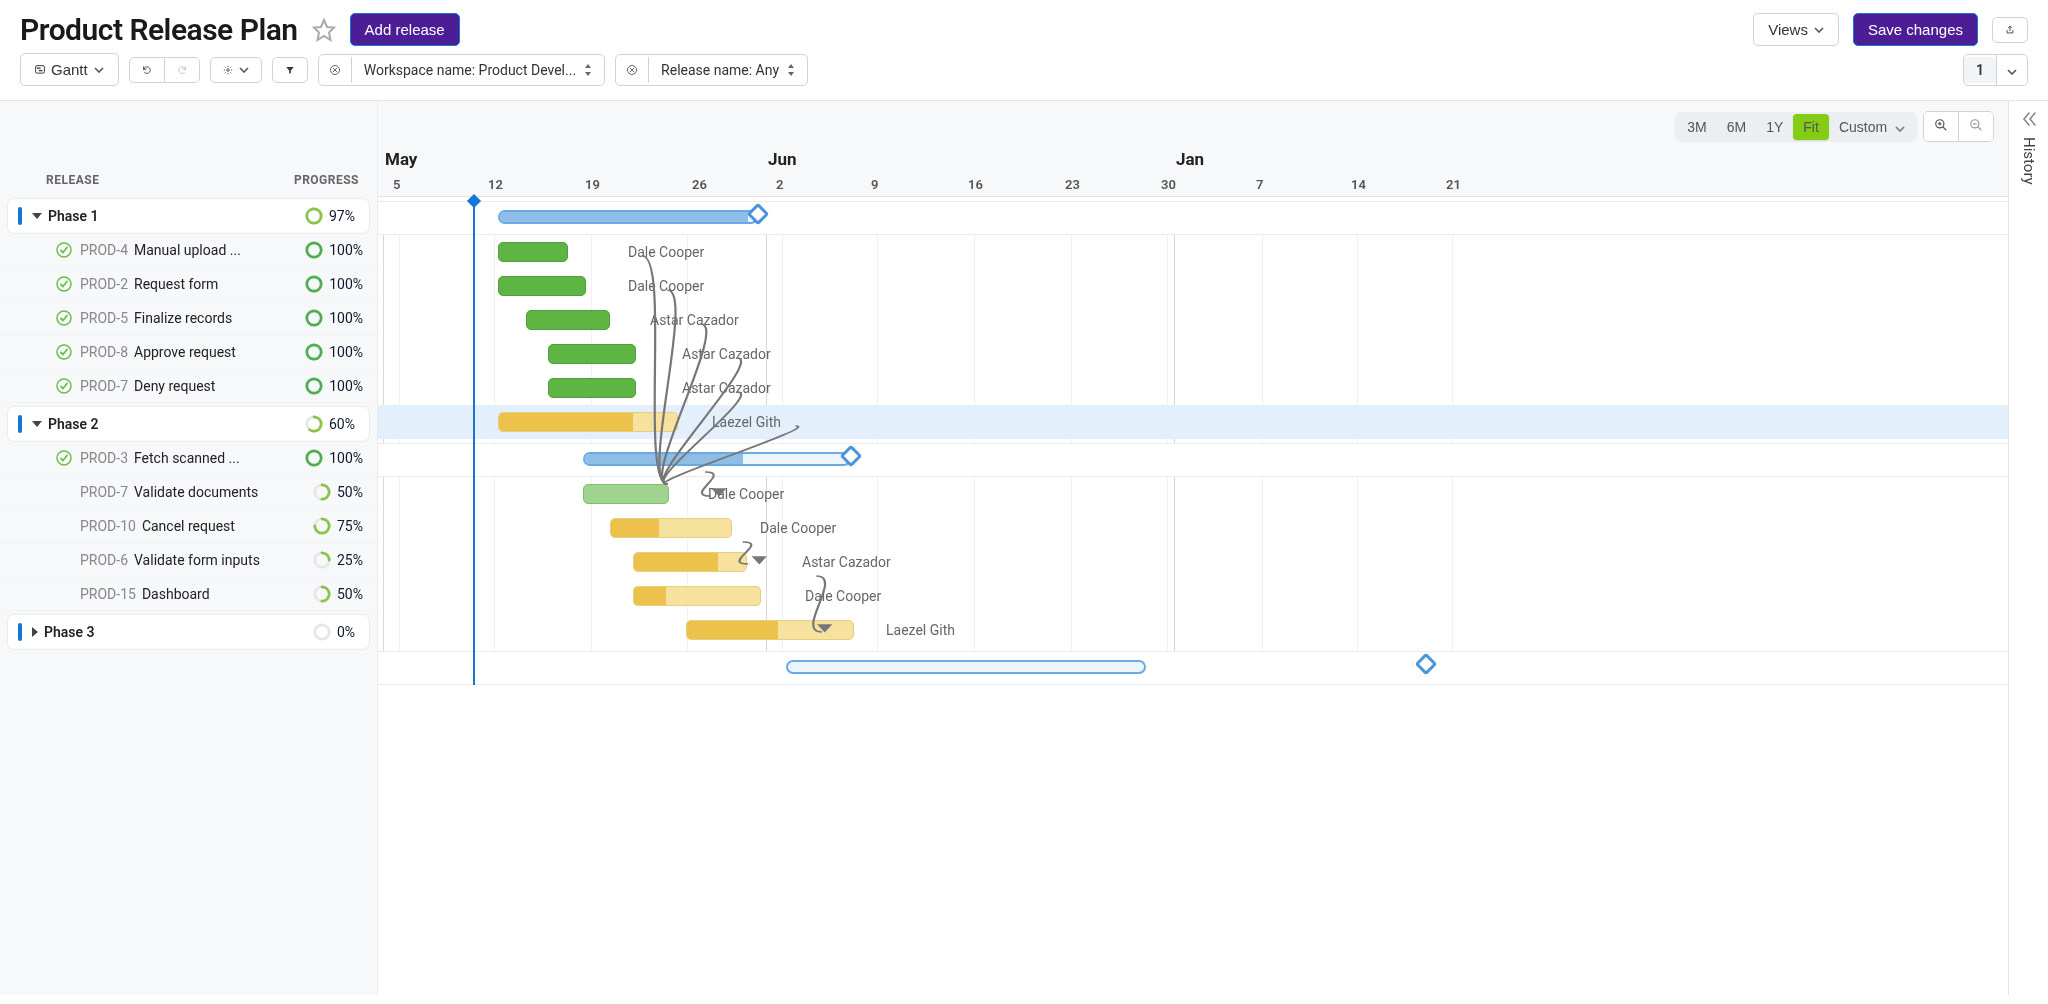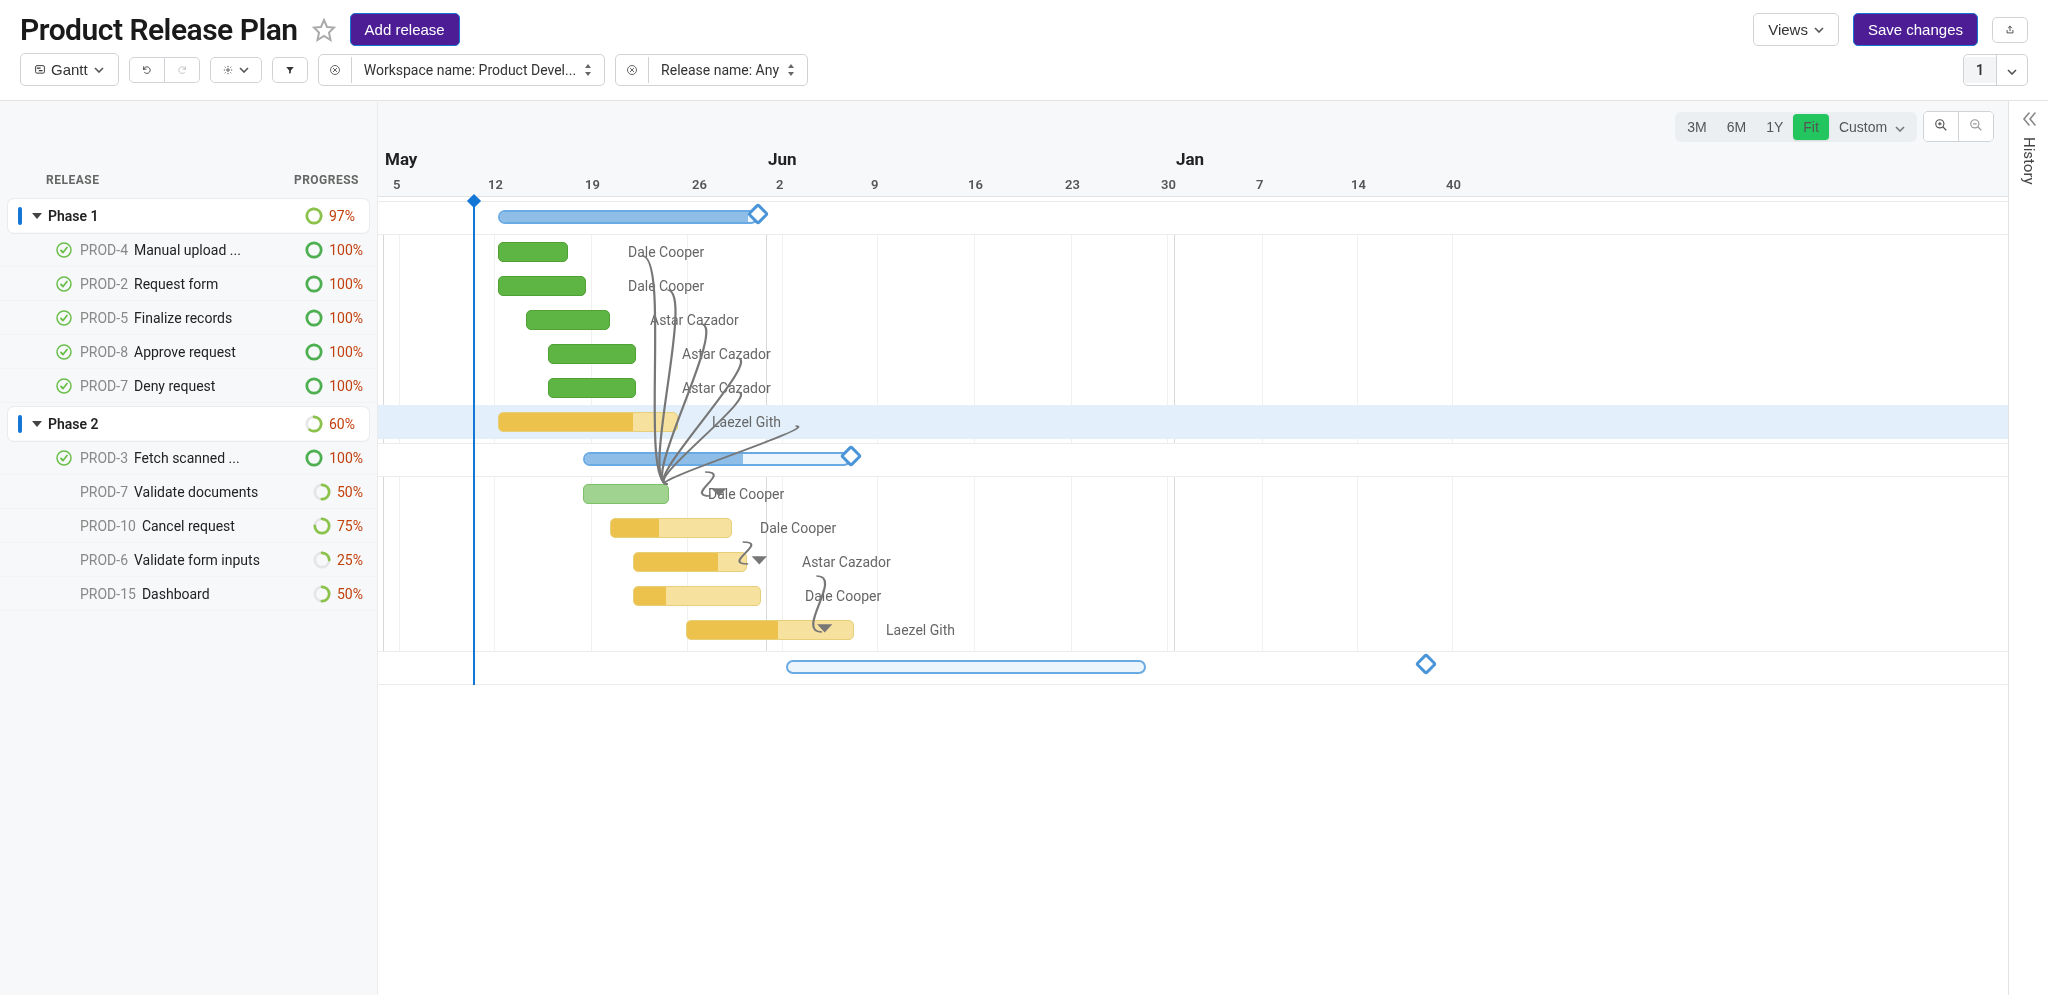--- a/index.html
+++ b/index.html
@@ -30,21 +30,21 @@
 
 
 .workspace { display: flex; height: calc(100vh - 110px); position: relative; background: #f7f8f9; }
 .left-pane { width: 378px; flex: 0 0 378px; background: #f7f8f9; border-right: 1px solid #ebebeb; overflow: hidden; }
 .timeline-pane { flex: 1; overflow: hidden; position: relative; background:#fff; }
 
 
 .zoom-bar { position: absolute; top: 10px; right: 54px; display: flex; gap: 6px; align-items: center; z-index: 10; }
 .seg { display: flex; background: #eceff2; border-radius: 6px; padding: 2px; gap: 0; }
 .seg button { border: none; background: transparent; padding: 5px 10px; font-size: 14px; color: #555; cursor: pointer; border-radius: 4px; }
-.seg button.active { background: #22c55e; box-shadow: 0 1px 2px rgba(0,0,0,0.1); font-weight:500; }
+.seg button.active { background: #84cc16; box-shadow: 0 1px 2px rgba(0,0,0,0.1); font-weight:500; }
 .zoom-icons { display:flex; border:1px solid #d0d3d6; border-radius:5px; overflow:hidden; }
 .zoom-icons button { border:none; background:#fff; padding:6px 10px; cursor:pointer; color:#666; }
 .zoom-icons button + button { border-left:1px solid #d0d3d6; }
 
 
 .history-tab { position:absolute; right:0; top:0; width:40px; background:#fff; border-left:1px solid #e3e3e3; height:100%; display:flex; flex-direction:column; align-items:center; padding-top:10px; gap:6px; z-index:20; cursor:pointer;}
 .history-tab .chev { color:#888; }
 .history-tab .vtext { writing-mode: vertical-rl; font-size: 15px; color:#444; margin-top:4px; }
 
 
@@ -59,21 +59,21 @@
 .caret { width:0;height:0;border-left:5px solid transparent;border-right:5px solid transparent;border-top:6px solid #444; display:inline-block;}
 .caret.right { border-top:5px solid transparent;border-bottom:5px solid transparent;border-left:6px solid #444; border-right:none;}
 
 .feat-row { padding-left: 56px; }
 .feat-row.sel { background:#e3f0fb; }
 .feat-check { width:16px; height:16px; margin-right:8px; flex:0 0 16px;}
 .feat-id { color:#888; margin-right:6px; white-space:nowrap;}
 .feat-name { flex:1; white-space:nowrap; overflow:hidden; text-overflow:ellipsis; color:#222;}
 .prog-cell { display:flex; align-items:center; gap:6px; min-width:72px; justify-content:flex-end;}
 .ring { width:18px; height:18px; }
-.prog-txt { font-size:14px; color:#c2410c; text-align:left;}
+.prog-txt { font-size:14px; color:#0f172a; text-align:left;}
 
 
 .tl-header { height: 96px; border-bottom:1px solid #e3e3e3; position:relative; background:#f7f8f9;}
 .months { position:absolute; top:48px; left:0; right:0; display:flex; font-size:17px; font-weight:700; color:#222;}
 .days { position:absolute; top:76px; left:0; right:0; display:flex; font-size:13px; color:#555; font-weight:600;}
 .mcell { flex:0 0 auto; }
 .dcell { flex:0 0 auto; text-align:center; }
 
 
 .tl-body { position:relative; }
@@ -374,20 +374,32 @@
         <span class="feat-check"></span>
         <span class="feat-id">PROD-15</span>
         <span class="feat-name">Dashboard</span>
         <div class="prog-cell">
           <svg class="ring" viewBox="0 0 20 20">
     <circle cx="10" cy="10" r="8" stroke="#e6e6e6" stroke-width="3" fill="none"></circle>
     <circle cx="10" cy="10" r="8" stroke="#8bc34a" stroke-width="3" fill="none" stroke-dasharray="50.26548245743669" stroke-dashoffset="25.132741228718345" transform="rotate(-90 10 10)" stroke-linecap="round"></circle>
   </svg>
           <span class="prog-txt">50%</span>
         </div>
+        </div>
+        <div class="phase-row">
+    <span class="phase-accent"></span>
+    <span class="caret right"></span>
+    <div class="phase-name" style="margin-left:6px">Phase 3</div>
+    <div class="prog-cell">
+      <svg class="ring" viewBox="0 0 20 20">
+    <circle cx="10" cy="10" r="8" stroke="#e6e6e6" stroke-width="3" fill="none"></circle>
+    <circle cx="10" cy="10" r="8" stroke="#d8d8d8" stroke-width="3" fill="none" stroke-dasharray="50.26548245743669" stroke-dashoffset="50.26548245743669" transform="rotate(-90 10 10)" stroke-linecap="round"></circle>
+  </svg>
+      <span class="prog-txt">0%</span>
+    </div>
         </div>
       </div>
   </div>
 
   <div class="timeline-pane">
 
     <div class="zoom-bar">
       <div class="seg">
         <button>3M</button>
         <button>6M</button>
@@ -427,21 +439,21 @@
           <div class="dcell" style="position: absolute; left: 110px;">12</div>
           <div class="dcell" style="position: absolute; left: 207px;">19</div>
           <div class="dcell" style="position: absolute; left: 303px; margin-left: 11px;">26</div>
           <div class="dcell" style="position: absolute; left: 398px;">2</div>
           <div class="dcell" style="position: absolute; left: 493px;">9</div>
           <div class="dcell" style="position: absolute; left: 590px;">16</div>
           <div class="dcell" style="position: absolute; left: 687px;">23</div>
           <div class="dcell" style="position: absolute; left: 783px;">30</div>
           <div class="dcell" style="position: absolute; left: 878px;">7</div>
           <div class="dcell" style="position: absolute; left: 973px;">14</div>
-          <div class="dcell" style="position: absolute; left: 1068px;">40</div>
+          <div class="dcell" style="position: absolute; left: 1068px;">21</div>
         </div>
     </div>
 
     <div class="tl-body" id="tl-body" style="height: 484px;">
       <div class="grid-cols" id="grid-cols">
           <div class="gcol" style="left: 21px;"></div>
           <div class="gcol" style="left: 116px;"></div>
           <div class="gcol" style="left: 213px;"></div>
           <div class="gcol" style="left: 309px;"></div>
           <div class="gcol" style="left: 404px;"></div>

